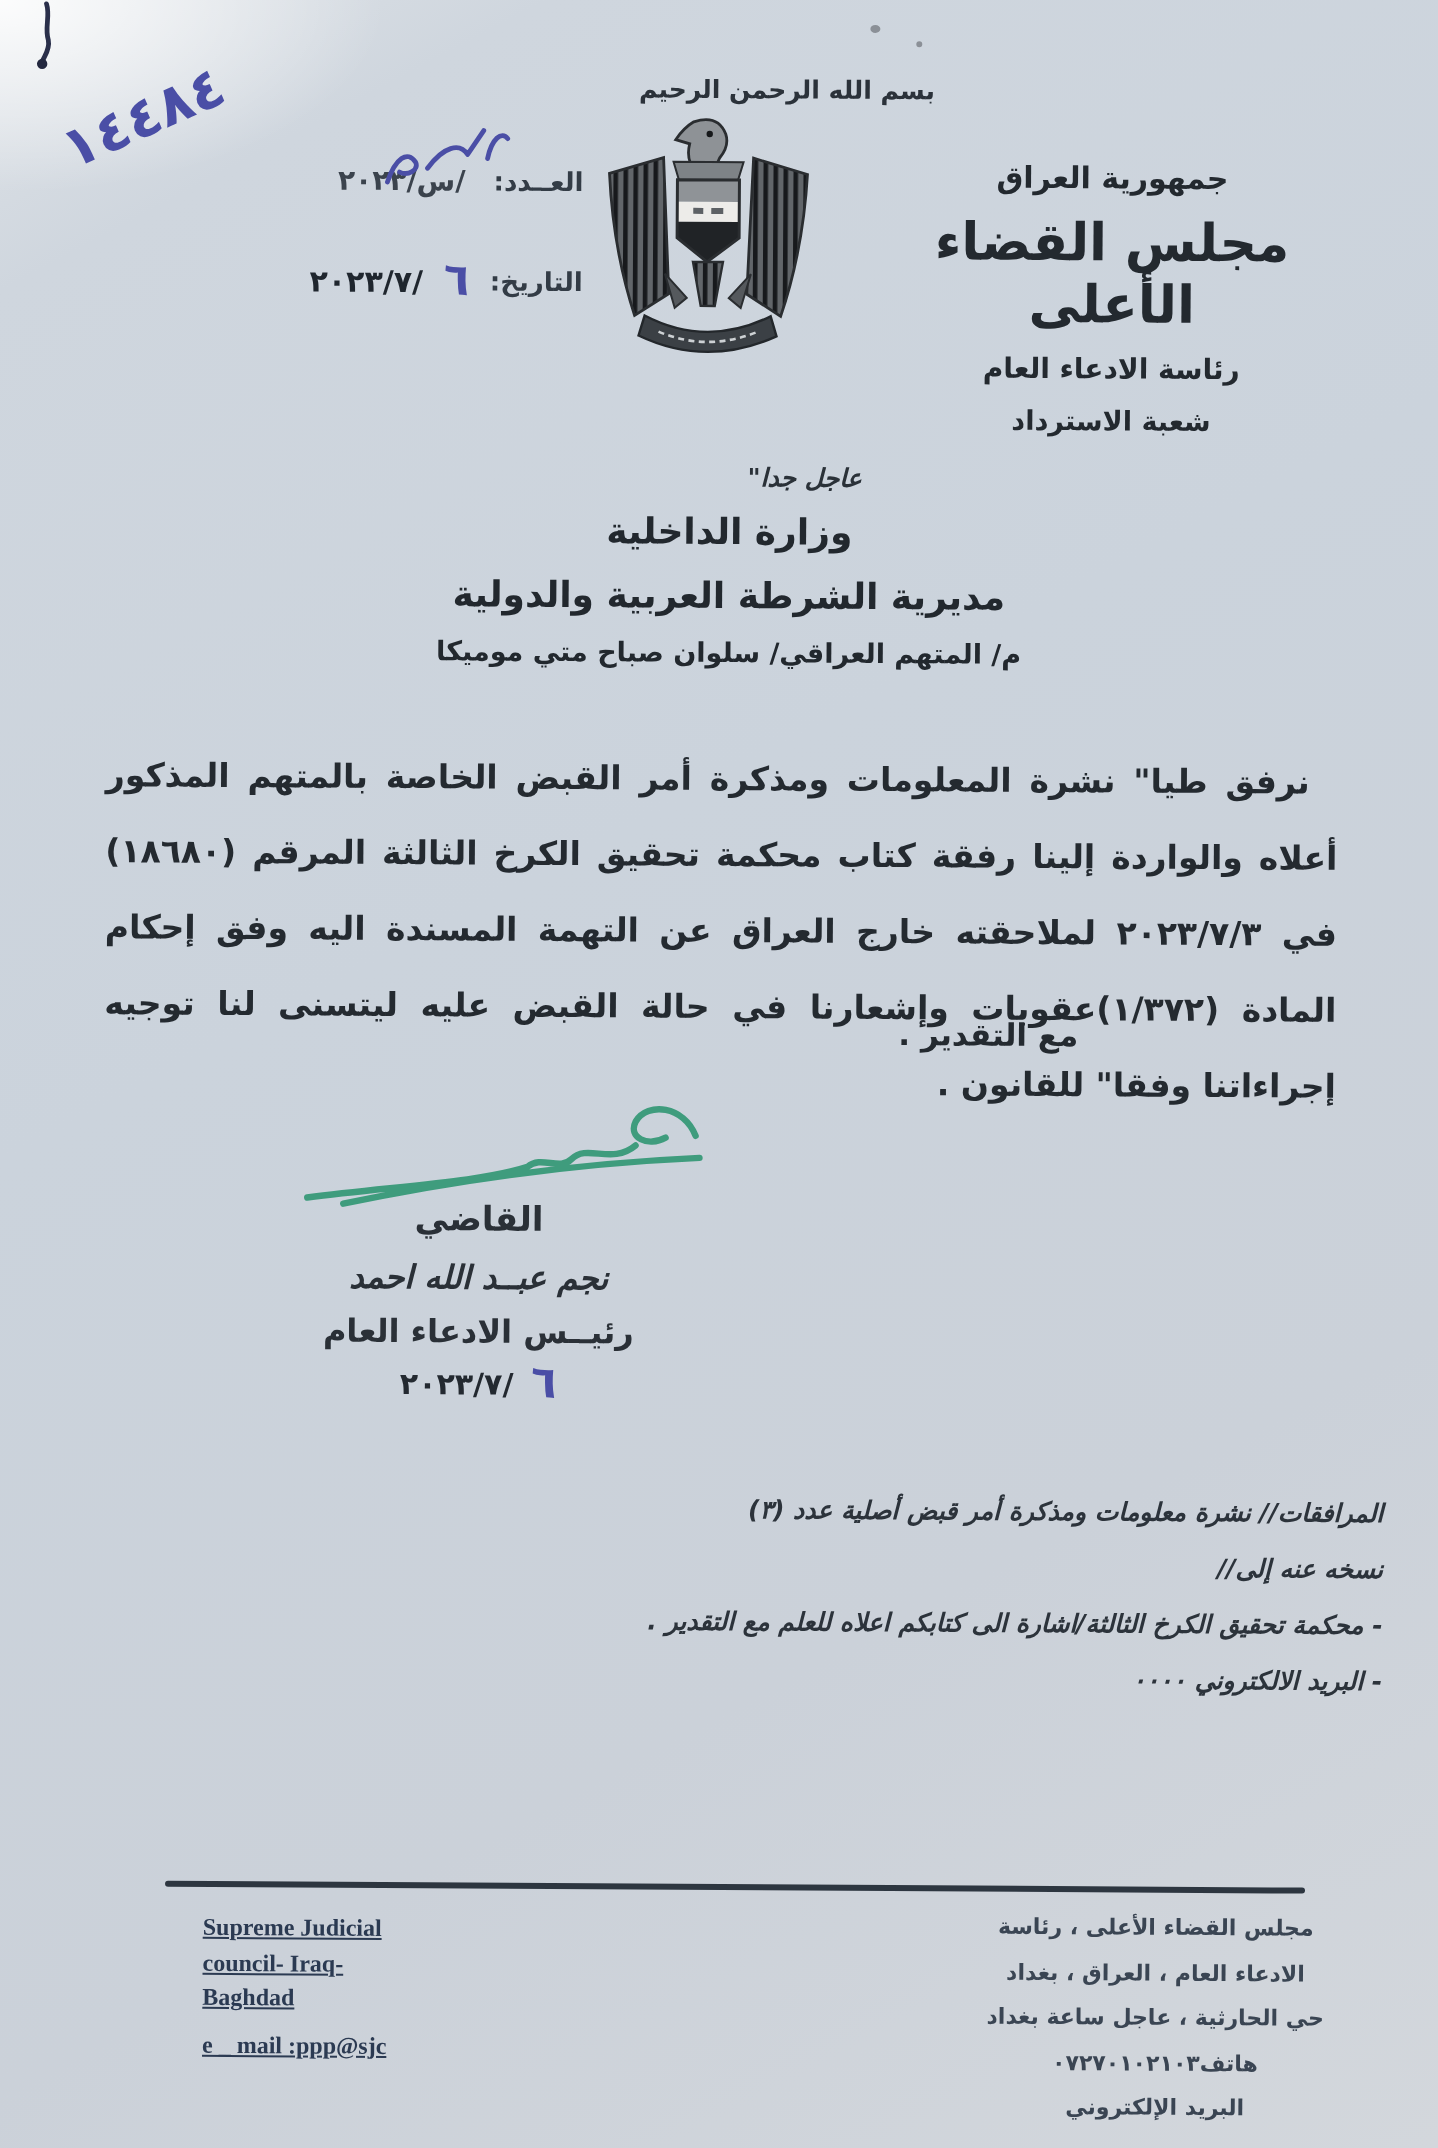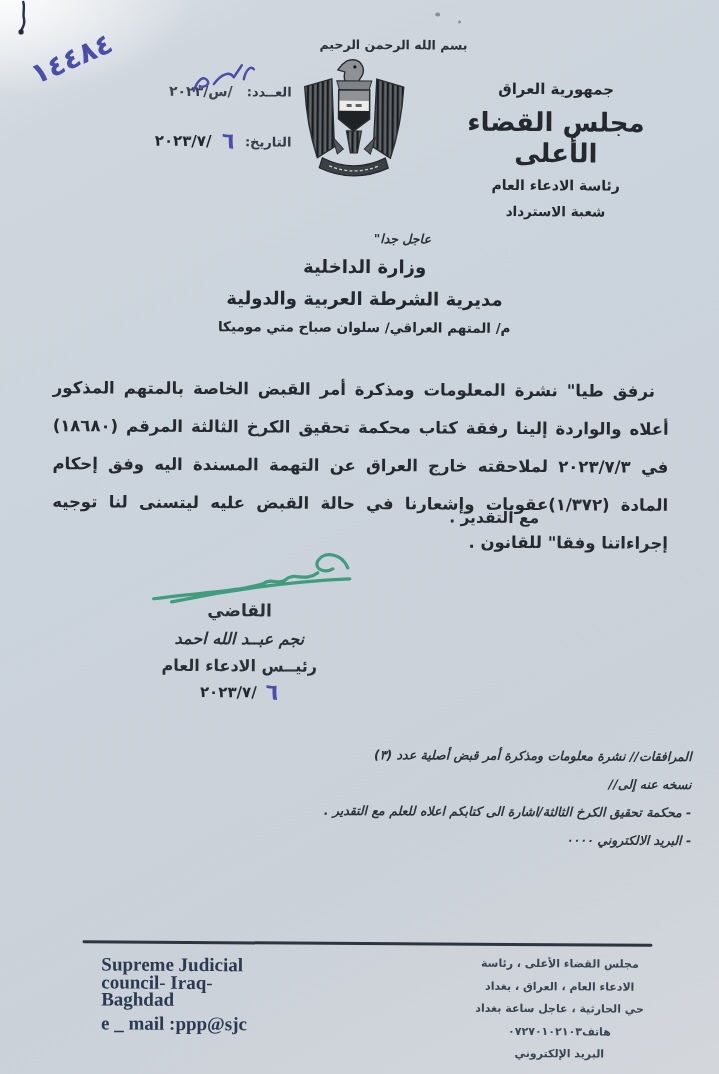--- a/index.html
+++ b/index.html
@@ -96,25 +96,25 @@
     position:absolute; right:26px; top:741px; width:480px;
     direction:rtl; text-align:right; font-style:italic;
     font-size:12.5px; font-weight:bold; line-height:28px; color:#2c333b;
   }
 
   
   .divider { position:absolute; left:85px; top:942px; width:570px; height:3px; background:#2d3640; border-radius:2px; }
   .footer-en {
     position:absolute; left:104px; top:957px; width:190px;
     font-family:"Liberation Serif", serif; font-weight:bold;
-    font-size:19px; line-height:17.5px; color:#2b3a52;
+    font-size:12px; line-height:17.5px; color:#2b3a52;text-decoration:underline;
   }
   .footer-en .gap { margin-top:6px; }
   .footer-ar {
-    position:absolute; right:54px; top:952px; width:205px;
+    position:absolute; right:36px; top:952px; width:205px;
     direction:rtl; text-align:center;
     font-size:11px; font-weight:bold; line-height:22.5px; color:#3a4553;
   }
 </style>
 </head>
 <body>
 
 <div class="paper">
   <div class="corner-light"></div>
 

